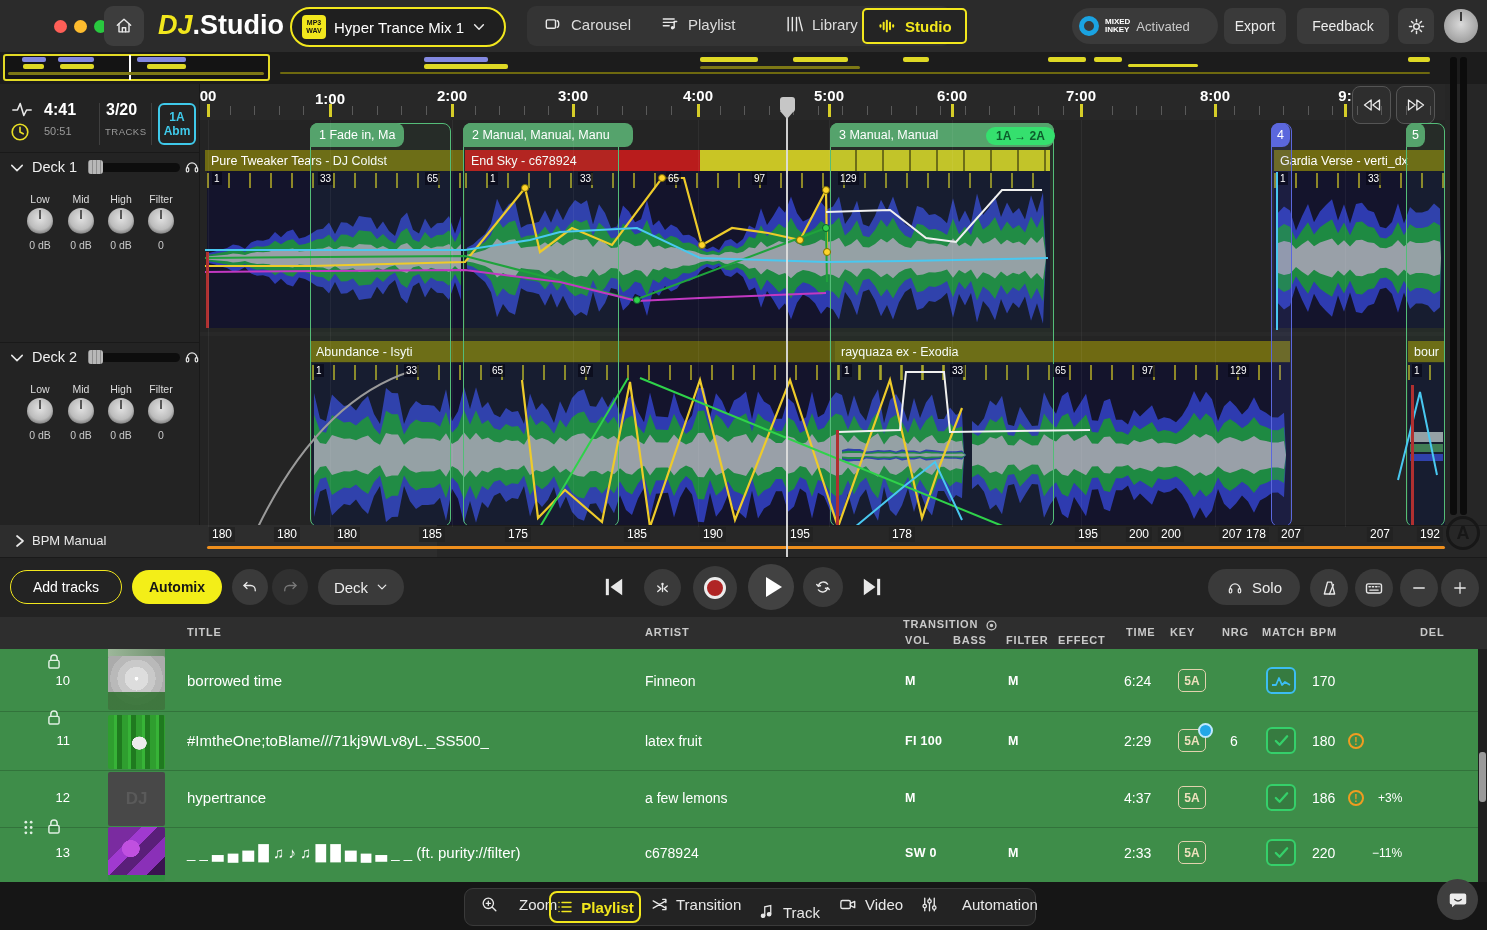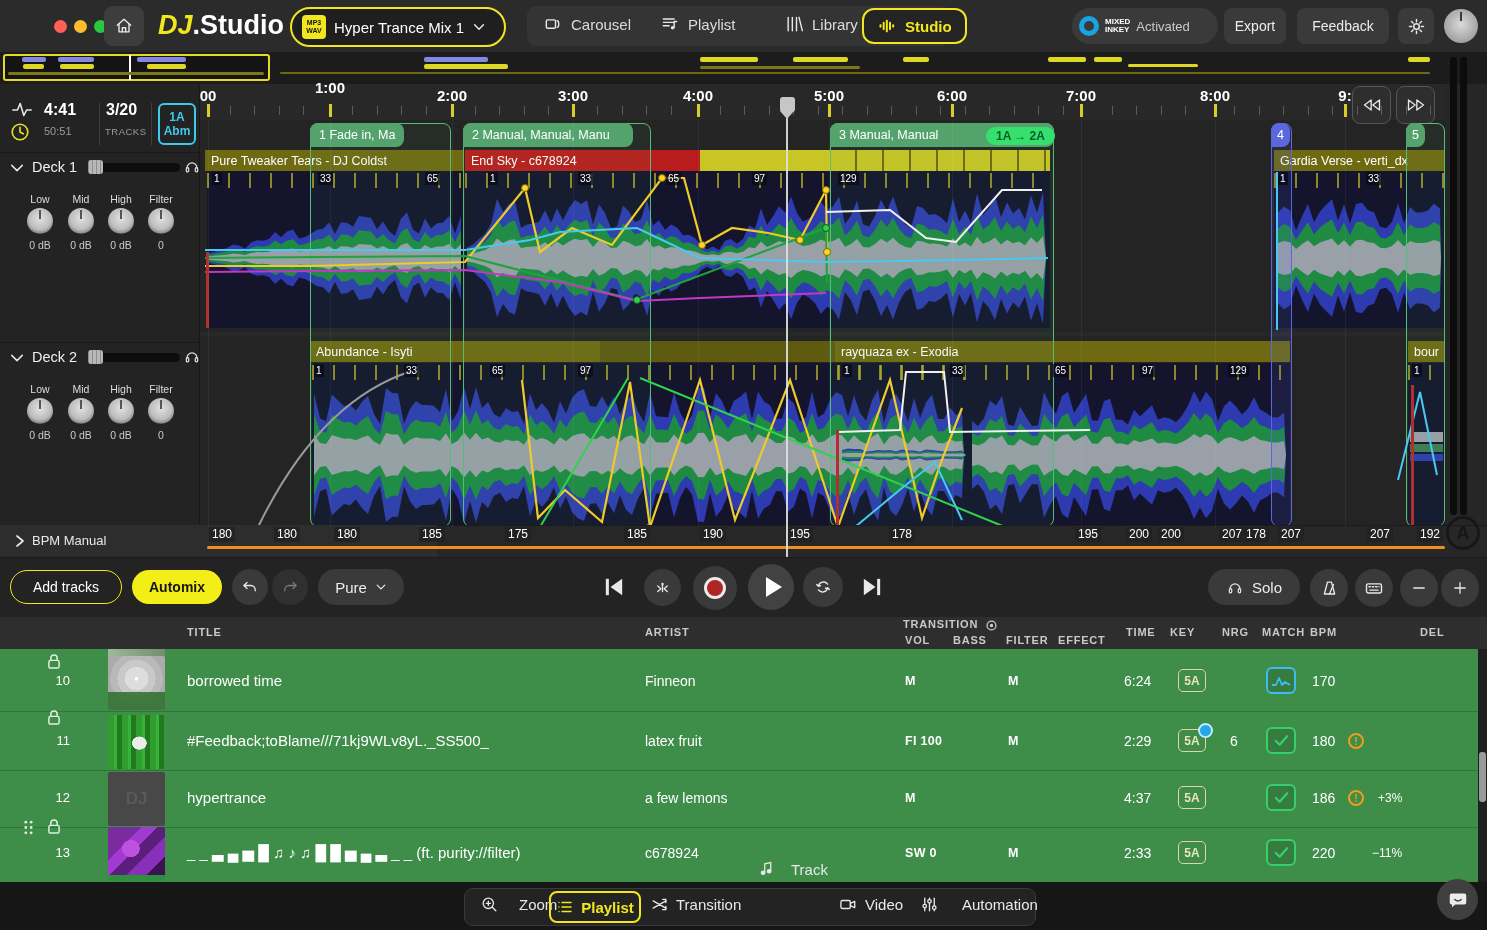--- a/index.html
+++ b/index.html
@@ -88,21 +88,21 @@
         <path d="M17 16.5V9h3"></path>
       </svg>
     <span class="navlbl">Playlist</span>
   </div>
   <div class="a f" style="left:784px;top:14px">
     <svg class="ic" width="20" height="20" viewBox="0 0 24 24">
         <path d="M5 4v16M10 4v16M15 4v16M18 4l4 16"></path>
       </svg>
     <span class="navlbl">Library</span>
   </div>
-  <div class="a f" style="left:862px;top:8px;height:32px;padding:0 13px;border:2px solid #f2e71d;border-radius:12px;background:#242424">
+  <div class="a f" style="left:862px;top:8px;height:32px;padding:0 13px;border:2px solid #f2e71d;border-radius:5px;background:#242424">
     <svg width="20" height="20" viewBox="0 0 24 24">
         <g fill="#f2e71d">
           <rect x="3" y="10" width="2.4" height="4" rx="1"></rect>
           <rect x="6.8" y="7" width="2.4" height="10" rx="1"></rect>
           <rect x="10.6" y="4.5" width="2.4" height="15" rx="1"></rect>
           <rect x="14.4" y="7" width="2.4" height="10" rx="1"></rect>
           <rect x="18.2" y="10" width="2.4" height="4" rx="1"></rect>
         </g>
       </svg>
     <span class="navlbl" style="color:#f2e71d;font-weight:bold">Studio</span>
@@ -251,21 +251,21 @@
       <path d="M972,455L972,443.8L978,445.4L984,442.9L990,437.0L996,438.7L1002,435.5L1008,445.0L1014,445.4L1020,439.1L1026,442.4L1032,445.5L1038,445.3L1044,434.3L1050,438.6L1056,441.4L1062,435.6L1068,434.1L1074,441.1L1080,438.0L1086,434.8L1092,443.5L1098,443.7L1104,437.1L1110,436.5L1116,443.4L1122,443.4L1128,444.9L1134,440.1L1140,442.3L1146,440.4L1152,438.6L1158,443.4L1164,442.6L1170,443.0L1176,444.2L1182,442.0L1188,438.8L1194,433.9L1200,437.7L1206,434.1L1212,436.6L1218,443.8L1224,438.9L1230,437.0L1236,439.0L1242,441.6L1248,439.6L1254,436.0L1260,440.0L1266,441.1L1272,442.5L1278,442.6L1284,441.1L1286,455L1284,468.9L1278,467.4L1272,467.5L1266,468.9L1260,470.0L1254,474.0L1248,470.4L1242,468.4L1236,471.0L1230,473.0L1224,471.1L1218,466.2L1212,473.4L1206,475.9L1200,472.3L1194,476.1L1188,471.2L1182,468.0L1176,465.8L1170,467.0L1164,467.4L1158,466.6L1152,471.4L1146,469.6L1140,467.7L1134,469.9L1128,465.1L1122,466.6L1116,466.6L1110,473.5L1104,472.9L1098,466.3L1092,466.5L1086,475.2L1080,472.0L1074,468.9L1068,475.9L1062,474.4L1056,468.6L1050,471.4L1044,475.7L1038,464.7L1032,464.5L1026,467.6L1020,470.9L1014,464.6L1008,465.0L1002,474.5L996,471.3L990,473.0L984,467.1L978,464.6L972,466.2Z" fill="#99a0a8"></path>
     </svg>
 
   <div class="a" style="left:1410px;top:432px;width:33px;height:10px;background:#9aa0a8"></div>
   <div class="a" style="left:1410px;top:444px;width:33px;height:8px;background:#3f7a52"></div>
   <div class="a" style="left:1410px;top:454px;width:33px;height:7px;background:#2e3bb0"></div>
 
   <div class="tbox" style="left:310px;width:141px">
     <span class="ttab">1 Fade in, Ma</span>
   </div>
-  <div class="tbox" style="left:463px;width:188px">
+  <div class="tbox" style="left:463px;width:156px">
     <span class="ttab" style="width:170px;box-sizing:border-box">2 Manual, Manual, Manu</span>
   </div>
   <div class="tbox" style="left:830px;width:224px">
     <span class="ttab" style="width:224px;box-sizing:border-box">3 Manual, Manual</span>
     <span class="a" style="left:155px;top:3px;background:#35e06e;color:#0c5c2c;font-weight:bold;font-size:12px;border-radius:11px;padding:2px 10px;white-space:nowrap">1A → 2A</span>
   </div>
   <div class="tbox" style="left:1271px;width:21px;border-color:#5b67dd;background:rgba(91,103,221,.12)">
     <span class="ttab" style="background:#5b67dd;padding:0 6px">4</span>
   </div>
   <div class="tbox" style="left:1406px;width:39px">
@@ -333,21 +333,21 @@
         <path d="M4 10h9a6 6 0 0 1 6 6v1"></path>
       </svg>
   </div>
   <div class="a cir" style="left:272px;top:569px;width:36px;height:36px;background:#303030">
     <svg width="18" height="18" viewBox="0 0 24 24" fill="none" stroke="#7a7a7a" stroke-width="1.7" stroke-linecap="round" stroke-linejoin="round">
         <path d="M16 6l4 4-4 4"></path>
         <path d="M20 10h-9a6 6 0 0 0-6 6v1"></path>
       </svg>
   </div>
   <div class="a f ctr pill" style="left:318px;top:569px;width:86px;height:36px;gap:8px">
-    <span style="font-size:15px">Pure</span>
+    <span style="font-size:15px">Deck</span>
     <svg class="ic" width="12" height="12" viewBox="0 0 16 16">
         <path d="M3 5.5l5 5 5-5"></path>
       </svg>
   </div>
   <svg class="a" style="left:600px;top:573px" width="28" height="28" viewBox="0 0 24 24">
       <g fill="#e8e8e8">
         <rect x="5" y="5" width="2.6" height="14"></rect>
         <path d="M19 5v14L9 12z"></path>
       </g>
     </svg>
@@ -448,21 +448,21 @@
       <svg width="20" height="14" viewBox="0 0 20 14">
           <polyline points="1,11 5,11 8,4 11,11 14,8 19,11" fill="none" stroke="#3cbdf2" stroke-width="1.8" stroke-linejoin="round"></polyline>
         </svg>
     </span>
     <span class="cell ptm" style="left:1312px;top:23px">170</span>
   </div>
 
   <div class="a" style="left:0;top:711px;width:1478px;height:59px">
     <span class="cell rnum" style="left:44px;top:22px">11</span>
     <div class="art art1" style="top:4px"></div>
-    <span class="cell pt" style="left:187px;top:21px">#Feedback;toBlame///71kj9WLv8yL._SS500_</span>
+    <span class="cell pt" style="left:187px;top:21px">#ImtheOne;toBlame///71kj9WLv8yL._SS500_</span>
     <span class="cell pa" style="left:645px;top:22px">latex fruit</span>
     <span class="cell pv" style="left:905px;top:23px">FI 100</span>
     <span class="cell pv" style="left:1008px;top:23px">M</span>
     <span class="cell ptm" style="left:1124px;top:22px">2:29</span>
     <span class="cell key" style="left:1178px;top:18px">5A</span>
     <span class="cell" style="left:1198px;top:12px;width:11px;height:11px;border-radius:50%;background:#23a7e8;border:2px solid #bfe9ff;box-sizing:content-box"></span>
     <span class="cell ptm" style="left:1230px;top:22px">6</span>
     <span class="cell match m-c" style="left:1266px;top:16px">
       <svg width="17" height="15" viewBox="0 0 18 15">
           <polyline points="3,8 7,12 15,3" fill="none" stroke="#35d06a" stroke-width="2.4" stroke-linecap="round" stroke-linejoin="round"></polyline>
@@ -555,21 +555,21 @@
       </svg>
     <span style="font-size:15px;color:#f2e71d;font-weight:bold">Playlist</span>
   </div>
   <div class="a f" style="left:650px;top:895px;gap:7px">
     <svg class="ic" width="19" height="19" viewBox="0 0 24 24">
         <path d="M4 7.5l16 9M20 7.5l-16 9"></path>
         <path d="M16 5.5h4v4M16 18.5h4v-4"></path>
       </svg>
     <span style="font-size:15px;color:#e8e8e8">Transition</span>
   </div>
-  <div class="a f" style="left:758px;top:860px;gap:15px">
+  <div class="a f" style="left:758px;top:903px;gap:7px">
     <svg width="18" height="18" viewBox="0 0 24 24" fill="none" stroke="#e8e8e8" stroke-width="1.7">
         <path d="M9 17V5l8-1.5V15"></path>
         <circle cx="6.8" cy="17" r="2.3" fill="#e8e8e8"></circle>
         <circle cx="14.8" cy="15" r="2.3" fill="#e8e8e8"></circle>
       </svg>
     <span style="font-size:15px;color:#e8e8e8">Track</span>
   </div>
   <div class="a f" style="left:838px;top:895px;gap:7px">
     <svg class="ic" width="20" height="19" viewBox="0 0 24 24">
         <rect x="3" y="7" width="12" height="10" rx="2"></rect>
@@ -589,21 +589,21 @@
   <div class="a cir" style="left:1437px;top:879px;width:41px;height:41px;background:#3f3f3f">
     <svg width="22" height="22" viewBox="0 0 24 24">
         <path d="M5 5h14a2 2 0 0 1 2 2v8a2 2 0 0 1-2 2H9l-3.5 3v-3H5a2 2 0 0 1-2-2V7a2 2 0 0 1 2-2z" fill="#ececec"></path>
         <path d="M8.5 11.5c2.2 2 4.8 2 7 0" fill="none" stroke="#3f3f3f" stroke-width="1.6" stroke-linecap="round"></path>
       </svg>
   </div>
 
 <div class="a rl" style="left:208px;top:87px;transform:translateX(-50%)">00</div>
     <div class="a" style="left:207px;top:104px;width:3px;height:13px;background:#d6cd28"></div>
     <div class="a" style="left:208px;top:120px;width:1px;height:407px;background:rgba(255,255,255,0.05)"></div>
-    <div class="a rl" style="left:330px;top:79px;transform:translateX(-50%)">1:00</div>
+    <div class="a rl" style="left:330px;top:90px;transform:translateX(-50%)">1:00</div>
     <div class="a" style="left:329px;top:104px;width:3px;height:13px;background:#d6cd28"></div>
     <div class="a" style="left:330px;top:120px;width:1px;height:407px;background:rgba(255,255,255,0.05)"></div>
     <div class="a rl" style="left:452px;top:87px;transform:translateX(-50%)">2:00</div>
     <div class="a" style="left:451px;top:104px;width:3px;height:13px;background:#d6cd28"></div>
     <div class="a" style="left:452px;top:120px;width:1px;height:407px;background:rgba(255,255,255,0.05)"></div>
     <div class="a rl" style="left:573px;top:87px;transform:translateX(-50%)">3:00</div>
     <div class="a" style="left:572px;top:104px;width:3px;height:13px;background:#d6cd28"></div>
     <div class="a" style="left:573px;top:120px;width:1px;height:407px;background:rgba(255,255,255,0.05)"></div>
     <div class="a rl" style="left:698px;top:87px;transform:translateX(-50%)">4:00</div>
     <div class="a" style="left:697px;top:104px;width:3px;height:13px;background:#d6cd28"></div>

